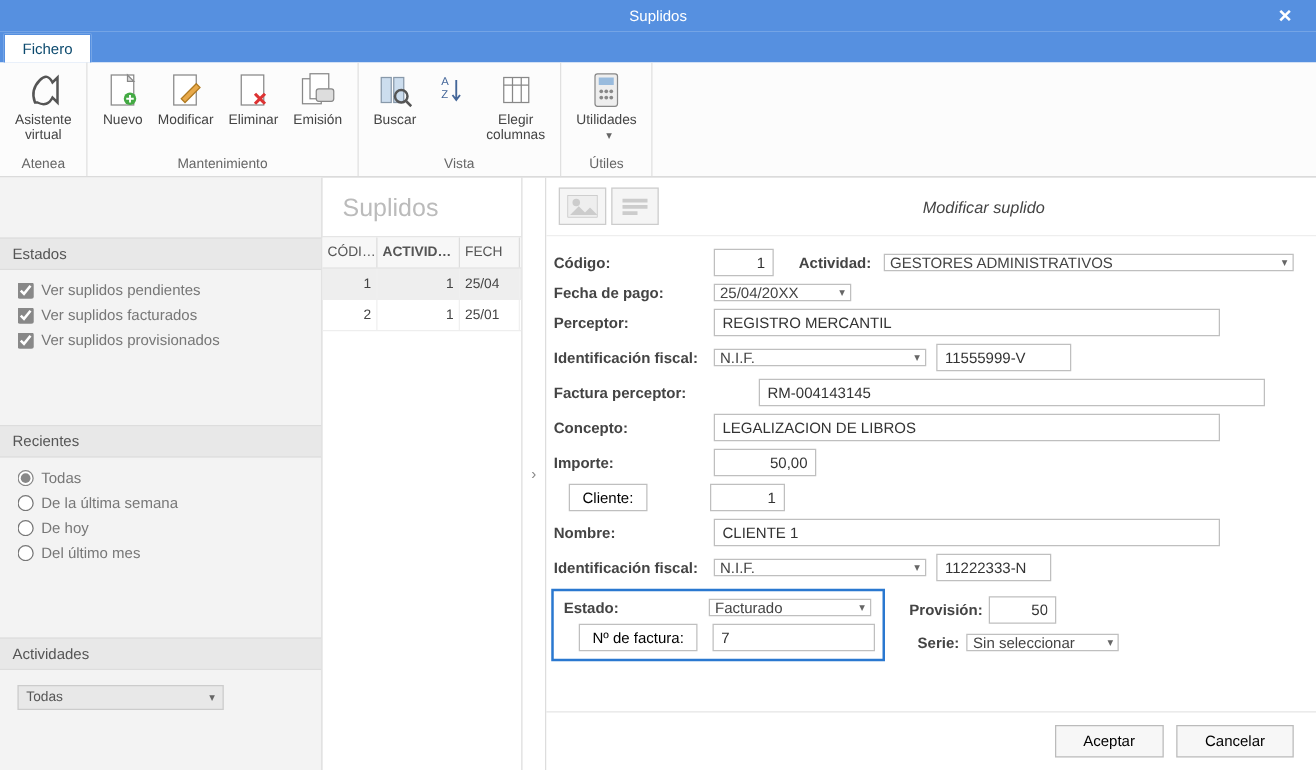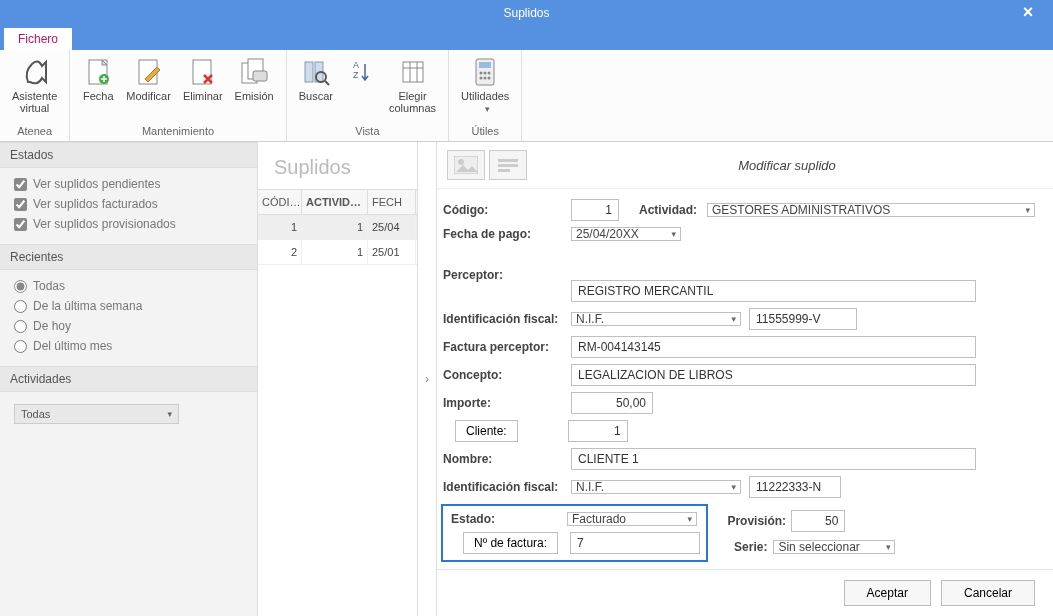--- a/index.html
+++ b/index.html
@@ -5,35 +5,35 @@
 * { box-sizing: border-box; margin: 0; padding: 0; font-family: "Segoe UI", Tahoma, sans-serif; }
 body { background: #fff; width: 1053px; height: 616px; overflow: hidden; font-size: 12px; color: #444; }
 
 
 .titlebar { background: #5690e0; height: 25px; display: flex; align-items: center; justify-content: center; position: relative; }
 .titlebar-title { color: #fff; font-size: 12px; }
 .titlebar-close { position: absolute; right: 10px; top: 0; color: #fff; font-size: 18px; font-weight: bold; width: 30px; height: 25px; display: flex; align-items: center; justify-content: center; cursor: pointer; }
 
 
 .tabstrip { background: #5690e0; height: 25px; display: flex; align-items: flex-end; }
-.tab { background: #fff; color: #be185d; padding: 4px 14px; font-size: 12px; border: 1px solid #5690e0; border-bottom: none; margin-left: 3px; }
+.tab { background: #fff; color: #0c4a6e; padding: 4px 14px; font-size: 12px; border: 1px solid #5690e0; border-bottom: none; margin-left: 3px; }
 
 
 .ribbon { height: 92px; border-bottom: 1px solid #d0d0d0; display: flex; background: #fcfcfc; }
 .ribbon-group { display: flex; flex-direction: column; align-items: center; padding: 4px 6px 2px 6px; border-right: 1px solid #e0e0e0; }
 .ribbon-group-items { display: flex; flex: 1; align-items: flex-start; }
 .ribbon-group-label { font-size: 11px; color: #666; padding: 2px 0; }
 .ribbon-btn { display: flex; flex-direction: column; align-items: center; padding: 2px 6px; min-width: 44px; cursor: pointer; }
 .ribbon-btn .icon { width: 32px; height: 32px; display: flex; align-items: center; justify-content: center; margin-bottom: 2px; }
 .ribbon-btn-label { font-size: 11px; color: #444; text-align: center; line-height: 1.1; }
 
 
 .main { display: flex; height: calc(100% - 142px); }
 .leftpanel { width: 258px; background: #f3f3f3; border-right: 1px solid #ddd; overflow: hidden; }
-.panel-header { background: #e8e8e8; padding: 5px 10px; font-size: 12px; color: #555; border-top: 1px solid #ddd; border-bottom: 1px solid #ddd; }
+.panel-header { background: #e8e8e8; padding: 5px 10px; font-size: 12px; color: #555; border-top: 1px solid #ddd; border-bottom: 1px solid #ddd; margin-top: 48px; }
 .panel-body { padding: 6px 10px 10px 14px; }
 .chk-line, .rad-line { display: flex; align-items: center; font-size: 12px; color: #777; padding: 3px 0; }
 .chk-line input, .rad-line input { margin-right: 6px; accent-color: #888; }
 .combo { width: 165px; background: #e8e8e8; border: 1px solid #ccc; padding: 3px 6px; font-size: 11px; color: #555; display: flex; justify-content: space-between; align-items: center; margin-top: 6px; }
 
 
 .centerpanel { width: 160px; border-right: 1px solid #ddd; display: flex; flex-direction: column; }
 .center-title { padding: 14px 16px 10px 16px; font-size: 20px; color: #bbb; font-weight: 300; }
 .grid { border-top: 1px solid #ddd; }
 .grid-header { display: flex; background: #f7f7f7; border-bottom: 1px solid #ddd; }
@@ -97,21 +97,21 @@
     <div class="ribbon-group-items">
       <div class="ribbon-btn">
         <span class="icon">
           <svg width="28" height="30">
               <rect x="5" y="3" width="18" height="24" fill="#fff" stroke="#888"></rect>
               <path d="M18 3 L23 8 L18 8 Z" fill="#ddd" stroke="#888"></path>
               <circle cx="20" cy="22" r="5" fill="#4a4"></circle>
               <path d="M20 19 L20 25 M17 22 L23 22" stroke="#fff" stroke-width="1.5"></path>
             </svg>
         </span>
-        <span class="ribbon-btn-label">Fecha</span>
+        <span class="ribbon-btn-label">Nuevo</span>
       </div>
       <div class="ribbon-btn">
         <span class="icon">
           <svg width="28" height="30">
               <rect x="4" y="3" width="18" height="24" fill="#fff" stroke="#888"></rect>
               <path d="M10 22 L22 10 L25 13 L13 25 Z" fill="#e8a94a" stroke="#b07a20"></path>
             </svg>
         </span>
         <span class="ribbon-btn-label">Modificar</span>
       </div>
@@ -304,36 +304,36 @@
       <div class="form-row">
         <div class="form-label">Fecha de pago:</div>
         <div class="form-select" style="width:110px">
           <span>25/04/20XX</span>
             <span class="caret">▾</span>
         </div>
       </div>
       
       <div class="form-row">
         <div class="form-label">Perceptor:</div>
-        <input class="form-input" style="flex: 1 1 0%; max-width: 405px; margin-top: 33px;" value="REGISTRO MERCANTIL">
+        <input class="form-input" style="flex: 1 1 0%; max-width: 405px;" value="REGISTRO MERCANTIL">
       </div>
       
       <div class="form-row">
         <div class="form-label">Identificación fiscal:</div>
         <div class="form-select" style="width:170px">
           <span>N.I.F.</span>
             <span class="caret">▾</span>
         </div>
         <div style="width:8px"></div>
         <input class="form-input" style="width: 108px;" value="11555999-V">
       </div>
       
       <div class="form-row">
         <div class="form-label">Factura perceptor:</div>
-        <input class="form-input" style="flex: 1 1 0%; max-width: 405px;" value="RM-004143145">
+        <input class="form-input" style="flex: 1 1 0%; max-width: 405px; margin-left: 36px;" value="RM-004143145">
       </div>
       
       <div class="form-row">
         <div class="form-label">Concepto:</div>
         <input class="form-input" style="flex: 1 1 0%; max-width: 405px;" value="LEGALIZACION DE LIBROS">
       </div>
       
       <div class="form-row">
         <div class="form-label">Importe:</div>
         <input class="form-input numcell" style="width: 82px;" value="50,00">

